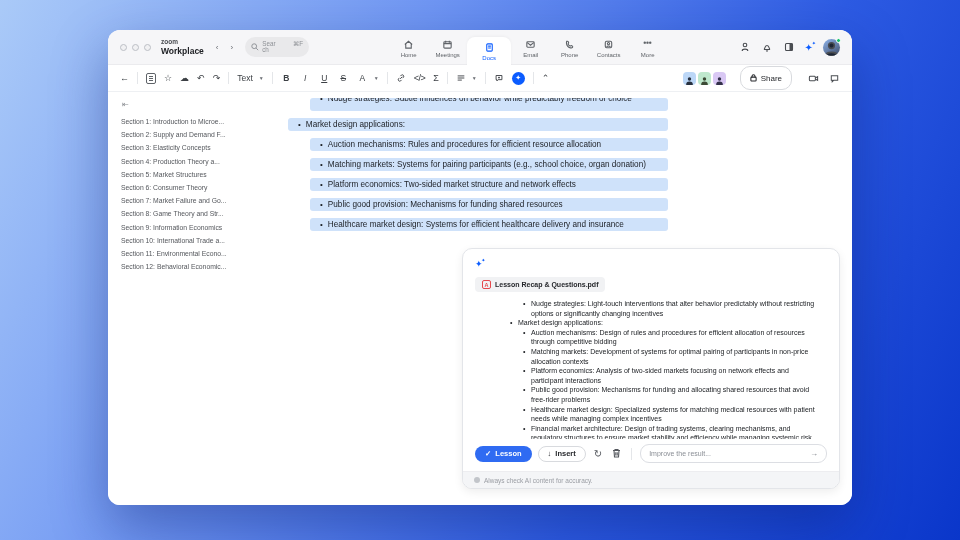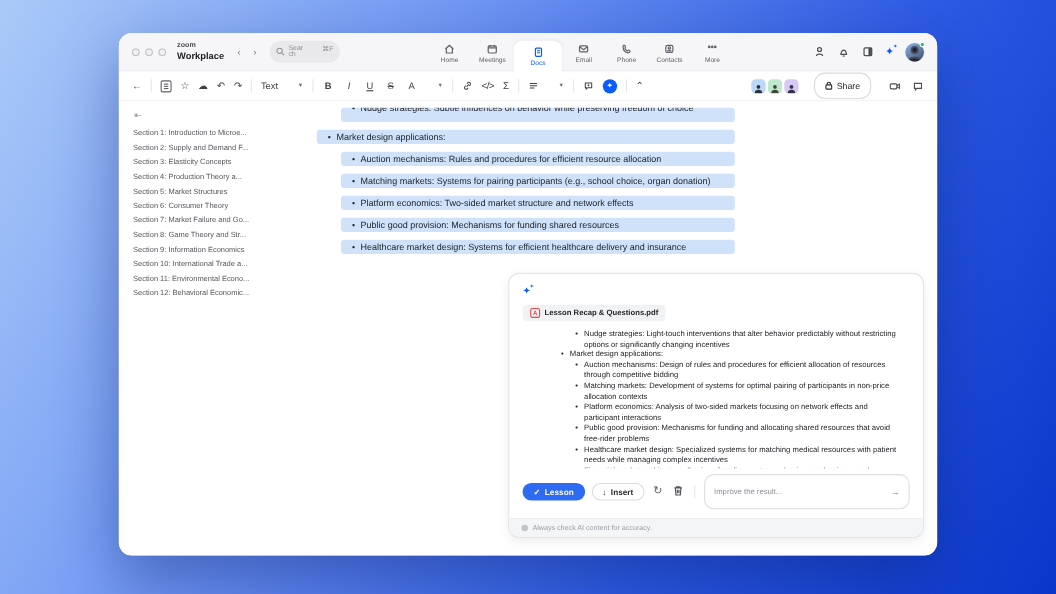--- a/index.html
+++ b/index.html
@@ -58,21 +58,21 @@
   
   .toolbar {
     height:27px; flex:0 0 27px; background:#fff; border-bottom:1px solid #eef0f3;
     display:flex; align-items:center; padding:0 12px; gap:8px; color:#3c4045;
   }
   .toolbar .ic { font-size:9px; line-height:1; cursor:default; }
   .tdiv { width:1px; height:12px; background:#e4e6e9; }
   .doc-ic { width:10px; height:11px; border:1px solid #5f6368; border-radius:2px; position:relative; }
   .doc-ic::before { content:""; position:absolute; left:2px; top:2px; width:4px; height:1px; background:#5f6368; box-shadow:0 2px 0 #5f6368, 0 4px 0 #5f6368; }
   .doctitle { font-size:9.5px; font-weight:bold; color:#16181b; margin:0 2px; white-space:nowrap; }
-  .ddown { font-size:8.5px; display:flex; align-items:center; gap:18px; }
+  .ddown { font-size:8.5px; display:flex; align-items:center; gap:6px; }
   .caret { font-size:5px; color:#6a6d73; }
   .fmt { font-size:8.5px; width:11px; text-align:center; }
   .fmt.b { font-weight:bold; }
   .fmt.i { font-style:italic; }
   .fmt.u { text-decoration:underline; }
   .fmt.s { text-decoration:line-through; }
   .codeic { font-size:6.5px; letter-spacing:-0.5px; }
   .toolbar svg.lic { width:10px; height:10px; stroke:#3c4045; fill:none; stroke-width:1.1; }
   .aicircle { width:13px; height:13px; border-radius:50%; background:#0b5cff; color:#fff; font-size:7px; display:flex; align-items:center; justify-content:center; }
   .collab { margin-left:auto; display:flex; align-items:center; gap:2px; }
@@ -133,21 +133,21 @@
   }
   .btn-insert {
     display:flex; align-items:center; gap:4px; background:#fff; color:#26282c;
     border:1px solid #d8dade; border-radius:10px; height:16px; padding:0 9px; font-size:7.5px; font-weight:bold;
     font-family:inherit;
   }
   .icon-btn { background:none; border:none; color:#55585e; font-size:10px; line-height:1; padding:0 2px; font-family:inherit; }
   .icon-btn svg { width:9px; height:10px; stroke:#55585e; fill:none; stroke-width:1.1; }
   .ctl-div { width:1px; height:12px; background:#e4e6e9; margin:0 2px; }
   .improve-box {
-    flex:1; height:32px; border:1px solid #dcdee3; border-radius:9px;
+    flex:1; height:19px; border:1px solid #dcdee3; border-radius:9px;
     display:flex; align-items:center; padding:0 8px; gap:20px;
   }
   .improve-box input {
     flex:1; border:none; outline:none; font-size:7px; color:#45484e; background:transparent;
     font-family:inherit;
   }
   .improve-box input::placeholder { color:#8b8f96; }
   .send-arrow { color:#7a7e85; font-size:8px; }
   .panel-footer {
     height:17px; flex:0 0 17px; background:#f4f5f7; border-top:1px solid #ededf0;
@@ -366,21 +366,21 @@
           <div class="side-item">Section 10: International Trade a...</div>
           <div class="side-item">Section 11: Environmental Econo...</div>
           <div class="side-item">Section 12: Behavioral Economic...</div>
         </div>
     </div>
     <div class="docmain">
       <div class="doc-col">
           <div class="doc-row l2 clip">
             <span class="rline" style="display: flex; gap: 5px;">
               <span class="bdot">•</span>
-              <span>Nudge strategies: Subtle influences on behavior while preserving freedom of choice</span>
+              <span>Nudge strategies: Subtle influences on behavior while predictably freedom of choice</span>
             </span>
           </div>
           <div class="doc-row l1">
             <span class="rline" style="display: flex; gap: 5px;">
               <span class="bdot">•</span>
               <span>Market design applications:</span>
             </span>
           </div>
           <div class="doc-row l2">
             <span class="rline" style="display: flex; gap: 5px;">

